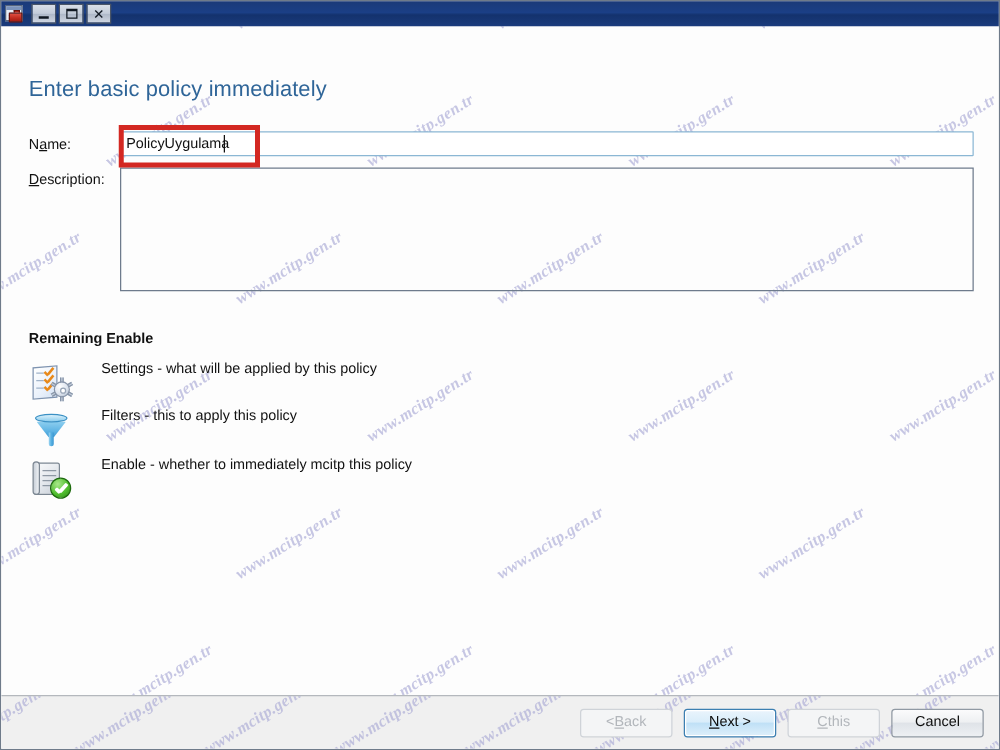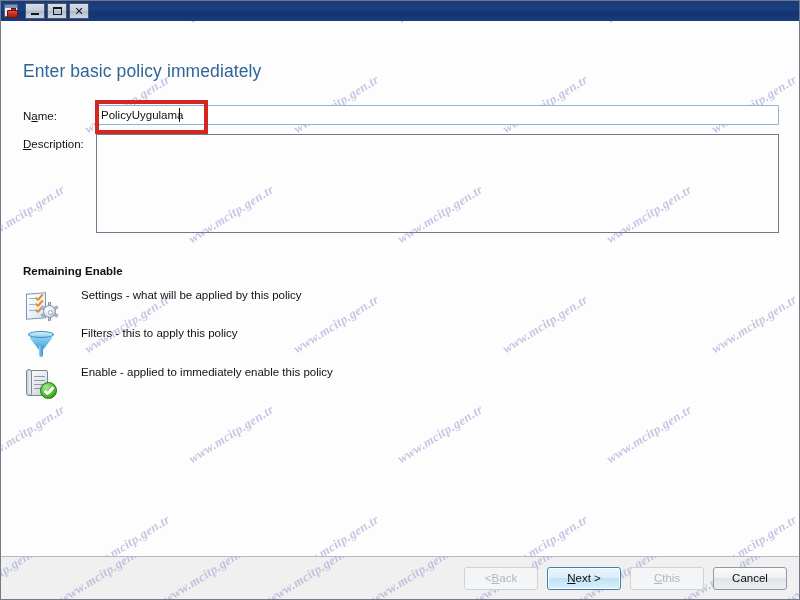--- a/index.html
+++ b/index.html
@@ -575,21 +575,21 @@
       <div class="step-row" id="step-2">
         <div class="step-icon ic-enable">
           <div class="scroll"></div>
           <div class="curl"></div>
           <div class="row r1"></div>
             <div class="row r2"></div>
           <div class="row r3"></div>
             <div class="row r4"></div>
           <div class="badge"></div>
         </div>
-        <div class="step-label">Enable - applied to immediately enable this policy</div>
+        <div class="step-label">Enable - whether to immediately mcitp this policy</div>
       </div>
 
     </div>
 
     <div id="footer">
       <div id="footer-watermark">
           <div class="wm" style="left: -40px; top: 34px;">www.mcitp.gen.tr</div>
           <div class="wm" style="left: 64px; top: 34px;">www.mcitp.gen.tr</div>
           <div class="wm" style="left: 168px; top: 34px;">www.mcitp.gen.tr</div>
           <div class="wm" style="left: 272px; top: 34px;">www.mcitp.gen.tr</div>

